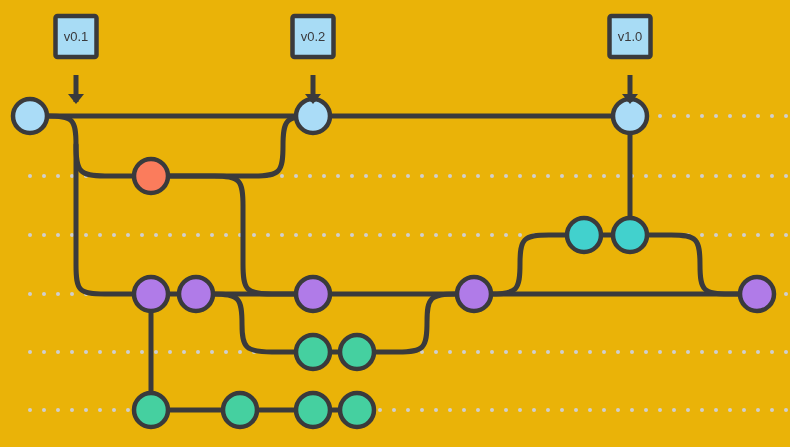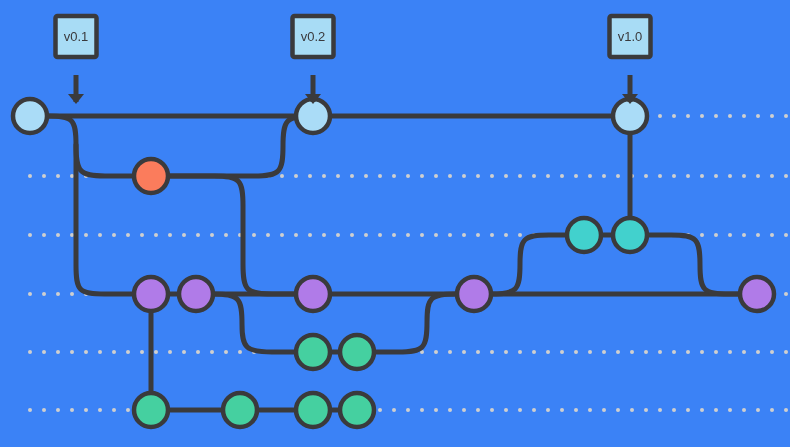--- a/index.html
+++ b/index.html
@@ -11,21 +11,21 @@
   body {
     font-family: "Liberation Sans", sans-serif;
     width: 790px;
     height: 447px;
     overflow: hidden;
   }
   #diagram-root {
     position: relative;
     width: 790px;
     height: 447px;
-    background: #3b82f6;
+    background: #eab308;
   }
   svg.graph-canvas {
     position: absolute;
     top: 0;
     left: 0;
     width: 790px;
     height: 447px;
     display: block;
   }
   .tag-text {

